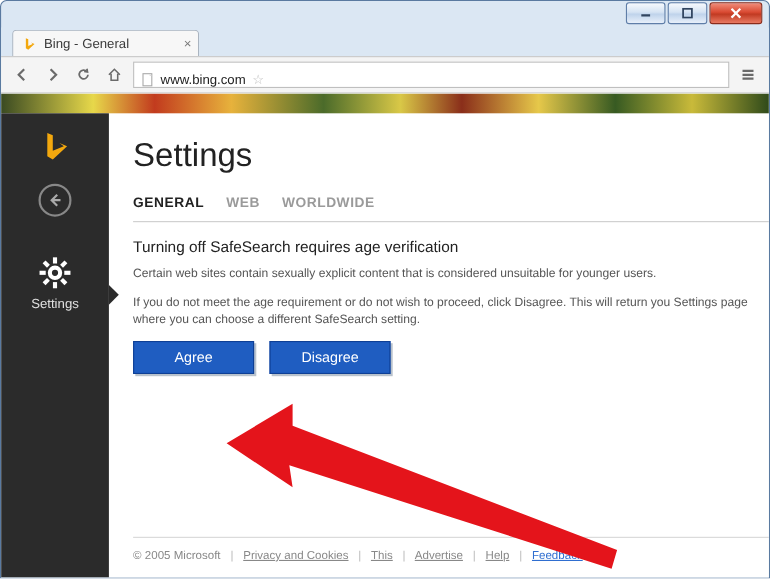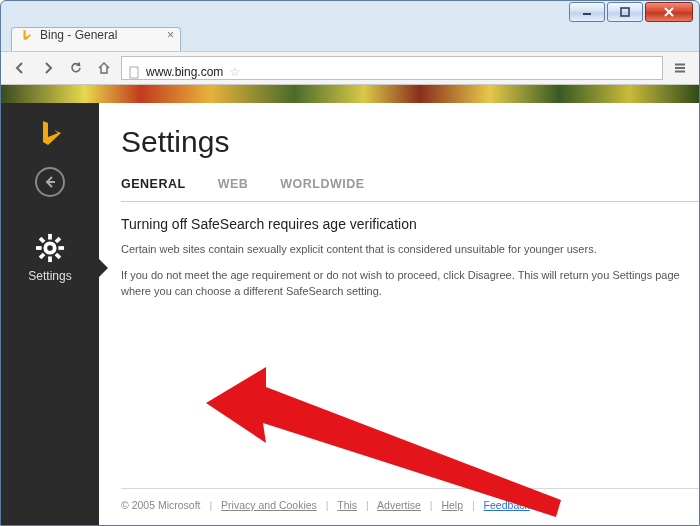--- a/index.html
+++ b/index.html
@@ -9,21 +9,21 @@
   
   .win-frame { width: 700px; height: 526px; background: #dbe7f3; border: 1px solid #5a7aa0; border-radius: 6px 6px 0 0; position: relative; }
   .titlebar { height: 24px; display: flex; justify-content: flex-end; align-items: stretch; padding-right: 6px; }
   .win-btn { width: 36px; height: 20px; margin-top: 1px; margin-left: 2px; border: 1px solid #5f7ea8; border-radius: 3px; background: linear-gradient(#f6f9fd,#d5e3f3 45%,#bfd3eb 55%,#e8f0fa); display:flex; align-items:center; justify-content:center; }
   .win-btn svg { display:block; }
   .win-close { width: 48px; background: linear-gradient(#f08c7a,#d94a32 45%,#c13a22 55%,#e97a62); border-color:#8a2b1a; }
   .win-close svg { stroke:#fff; }
 
   
   .tabstrip { height: 26px; display:flex; align-items:flex-end; padding-left: 10px; background:#dbe7f3; }
-  .btab { height: 24px; background:#f7f7f7; border:1px solid #aab4c0; border-bottom:none; border-radius:4px 4px 0 0; display:flex; align-items:flex-start; padding:0 8px; min-width: 170px; position:relative; }
+  .btab { height: 24px; background:#f7f7f7; border:1px solid #aab4c0; border-bottom:none; border-radius:4px 4px 0 0; display:flex; align-items:center; padding:0 8px; min-width: 170px; position:relative; }
   .btab .fav { width:14px; height:14px; margin-right:6px; }
   .btab .lbl { font-size:12px; color:#3a3a3a; }
   .btab .close { position:absolute; right:6px; font-size:12px; color:#777; }
 
   
   .toolbar { height: 34px; background:#f4f4f4; border-top:1px solid #c8c8c8; border-bottom:1px solid #c8c8c8; display:flex; align-items:center; padding:0 8px; gap:6px; }
   .nav-btn { width:22px; height:22px; display:flex; align-items:center; justify-content:center; color:#6a6a6a; }
   .nav-btn svg { stroke:#6a6a6a; }
   .omnibox { flex:1; height:24px; background:#fff; border:1px solid #bfbfbf; display:flex; align-items:flex-end; padding:0 6px; font-size:12px; color:#999; overflow:hidden; white-space:nowrap; }
   .omnibox .host { color:#222; }
@@ -44,21 +44,21 @@
   .sidebar { width: 98px; background:#2b2b2b; color:#d0d0d0; display:flex; flex-direction:column; align-items:center; padding-top:14px; position:relative; }
   .logo { width:32px; height:32px; margin-bottom:18px; }
   .back-circle { width:30px; height:30px; border:2px solid #888; border-radius:50%; display:flex; align-items:center; justify-content:center; margin-bottom:36px; }
   .gear { width:30px; height:30px; margin-bottom:6px; }
   .sidebar-label { font-size:12px; color:#e0e0e0; }
   .tri { position:absolute; right:-9px; top:156px; width:0; height:0; border-top:9px solid transparent; border-bottom:9px solid transparent; border-left:9px solid #2b2b2b; }
 
   
   .content { flex:1; padding: 22px 0 0 22px; color:#333; position:relative; }
   h1.stg { font-size:30px; font-weight:400; color:#222; margin-bottom:18px; }
-  .tabs { display:flex; gap:32px; font-size:12.5px; font-weight:700; letter-spacing:0.5px; margin-bottom:10px; }
+  .tabs { display:flex; gap:20px; font-size:12.5px; font-weight:700; letter-spacing:0.5px; margin-bottom:10px; }
   .tabs .tab { color:#9a9a9a; cursor:pointer; }
   .tabs .tab.active { color:#222; }
   .rule { height:1px; background:#ccc; margin: 0 0 14px 0; width: 100%; }
 
   h2.head { font-size:14px; font-weight:400; color:#222; margin-bottom:10px; }
   p.body { font-size:11px; color:#555; line-height:1.45; margin-bottom:10px; }
 
   .btnrow { display:flex; gap:14px; margin-top:8px; }
   .pbtn { min-width:110px; height:30px; background:#1f5dc1; border:1px solid #0e3f95; box-shadow:2px 2px 0 #b9c2cc; color:#fff; font-size:13px; display:flex; align-items:center; justify-content:center; cursor:pointer; }
 
@@ -180,20 +180,24 @@
           <div class="tab active">GENERAL</div>
           <div class="tab">WEB</div>
           <div class="tab">WORLDWIDE</div>
         </div>
         <div class="rule"></div>
 
         <h2 class="head">Turning off SafeSearch requires age verification</h2>
         <p class="body">Certain web sites contain sexually explicit content that is considered unsuitable for younger users.</p>
         <p class="body">If you do not meet the age requirement or do not wish to proceed, click Disagree. This will return you Settings page where you can choose a different SafeSearch setting.</p>
 
+        <div class="btnrow">
+          <div class="pbtn">Agree</div>
+          <div class="pbtn">Disagree</div>
+        </div>
 
         <div class="footer">
           <span>© 2005 Microsoft</span>
           <span class="sep">|</span>
           <a>Privacy and Cookies</a>
           <span class="sep">|</span>
           <a>This</a>
           <span class="sep">|</span>
           <a>Advertise</a>
           <span class="sep">|</span>

